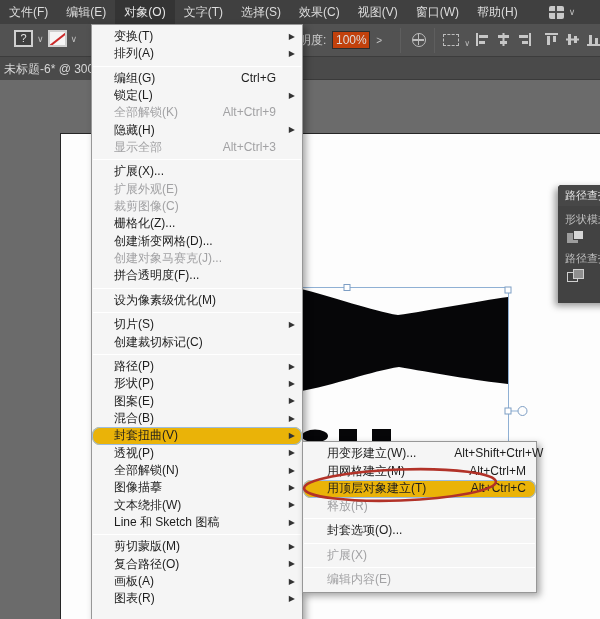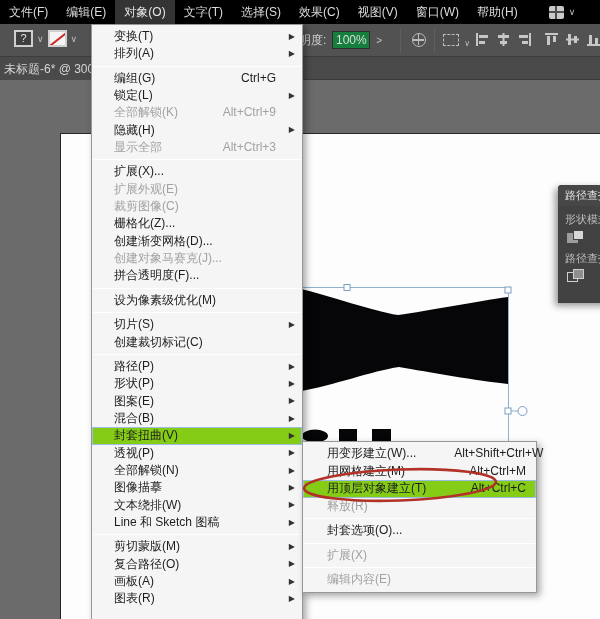--- a/index.html
+++ b/index.html
@@ -1,40 +1,40 @@
 <!DOCTYPE html>
 <html><head>
 <meta charset="utf-8">
 <style>
   * { margin:0; padding:0; box-sizing:border-box; }
   html,body { width:600px; height:619px; }
   body { font-family:"Liberation Sans","DejaVu Sans",sans-serif; font-size:12px; }
   .app { position:relative; width:600px; height:619px; overflow:hidden; background:#6b6b6b; }
 
   
-  .menubar { position:absolute; left:0; top:0; width:600px; height:24px; background:#000000;
+  .menubar { position:absolute; left:0; top:0; width:600px; height:24px; background:#404040;
              display:flex; color:#dcdcdc; z-index:5; }
   .menubar .mitem { padding:0 9px; height:24px; line-height:24px; cursor:default; white-space:nowrap; }
   .menubar .mitem.active { background:#343434; color:#e8e8e8; }
   .mb-appicon { margin-left:22px; display:flex; align-items:center; gap:5px; }
   .mb-grid { width:15px; height:13px; background:#c9c9c9; border-radius:2px; position:relative; display:inline-block; }
   .mb-grid::before { content:""; position:absolute; left:6px; top:0; width:2px; height:13px; background:#4d4d4d; }
   .mb-grid::after  { content:""; position:absolute; left:0; top:5px; width:15px; height:2px; background:#4d4d4d; }
   .chev { color:#bfbfbf; font-size:9px; }
 
   .toolbar { position:absolute; left:0; top:24px; width:600px; height:33px; background:#525252;
              border-bottom:1px solid #3c3c3c; color:#cfcfcf; z-index:1; }
   .swatch-group { position:absolute; left:14px; top:6px; display:flex; align-items:center; gap:4px; }
   .swatch { width:19px; height:17px; border:2px solid #cfcfcf; background:#3f3f3f; color:#e2e2e2;
             font-size:11px; text-align:center; line-height:13px; }
   .swatch.none { background:#f5f5f5; position:relative; overflow:hidden; }
   .swatch.none::before { content:""; position:absolute; left:-3px; top:5px; width:26px; height:2px;
                          background:#cc2a2a; transform:rotate(-38deg); }
   .opacity-wrap { position:absolute; left:287px; top:7px; display:flex; align-items:center; gap:6px; }
-  .opacity-box { width:38px; height:18px; background:#15803d; border:1px solid #2d2d2d;
+  .opacity-box { width:38px; height:18px; background:#c2410c; border:1px solid #2d2d2d;
                  color:#dcdcdc; text-align:center; line-height:17px; }
   .tb-btn { color:#c4c4c4; font-size:10px; }
   .tb-sep { position:absolute; top:4px; width:1px; height:25px; background:#444; border-right:1px solid #5e5e5e; }
   .globe { position:absolute; left:412px; top:9px; width:14px; height:14px; border-radius:50%;
            border:1.5px solid #bdbdbd; }
   .globe::before { content:""; position:absolute; left:0px; top:5px; width:11px; height:1.5px; background:#bdbdbd; }
   .globe::after { content:""; position:absolute; left:4.5px; top:0px; width:1.5px; height:11px; background:#bdbdbd; }
   .dashedrect { position:absolute; left:443px; top:10px; width:16px; height:12px;
                 border:1.5px dashed #bdbdbd; }
   .dashedrect .chev { position:absolute; right:-12px; bottom:-3px; font-size:8px; }
@@ -68,21 +68,21 @@
           box-shadow:3px 3px 7px rgba(0,0,0,.35); color:#1d1d1d; z-index:10; }
   .menu ul { list-style:none; padding:3px 0; }
   .menu .item { position:relative; height:17.35px; line-height:17.35px; display:flex;
                 padding-left:22px; padding-right:4px; white-space:nowrap; }
   .menu .item .lbl { flex:1; }
   .menu .item .sc { text-align:right; padding-right:22px; }
   .menu .item .arr { position:absolute; right:7px; top:50%; transform:translateY(-50%);
                      font-size:8px; color:#333; }
   .menu .item.disabled, .menu .item.disabled .arr { color:#a2a2a4; }
   .menu li.sep { height:1px; margin:3px 1px; background:#d9d9d9; border-bottom:1px solid #fff; }
-  .menu .item.hl { background:#84cc16; box-shadow:inset 0 0 0 1px #9cbce0; border-radius:0; }
+  .menu .item.hl { background:#eab308; box-shadow:inset 0 0 0 1px #9cbce0; border-radius:8px; }
 
   .objmenu { left:91px; top:24px; width:212px; height:640px; }
   .submenu { left:302px; top:441px; width:235px; z-index:11; }
   .submenu .item { height:17.5px; line-height:17.5px; padding-left:24px; }
   .submenu .item .sc { padding-right:6px;margin-left:38px; }
 
   .red-circle { position:absolute; left:298px; top:464px; width:210px; height:42px; z-index:20; pointer-events:none; }
 </style>
 </head>
 <body>

